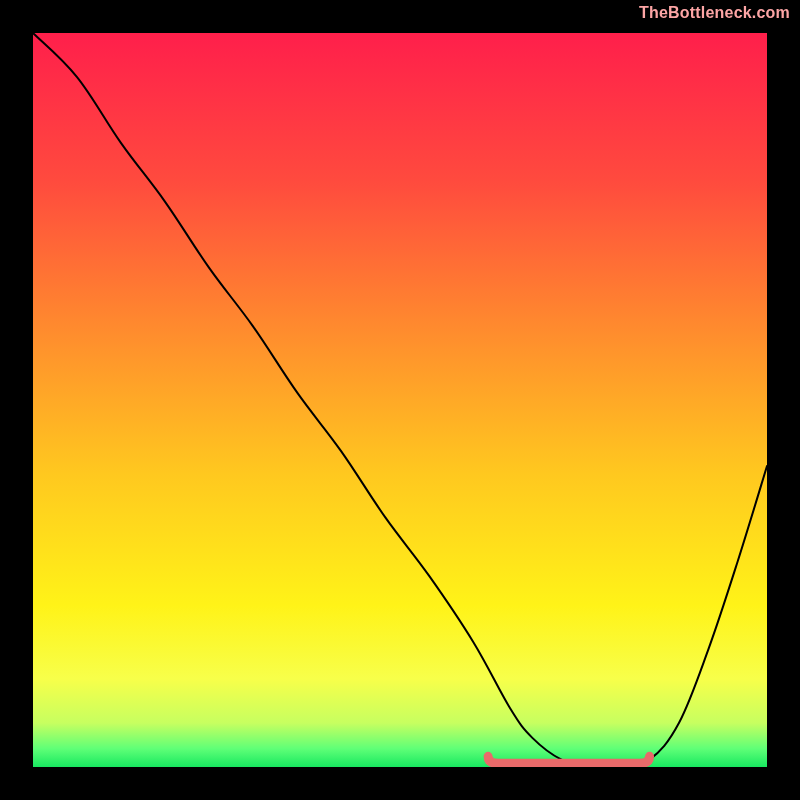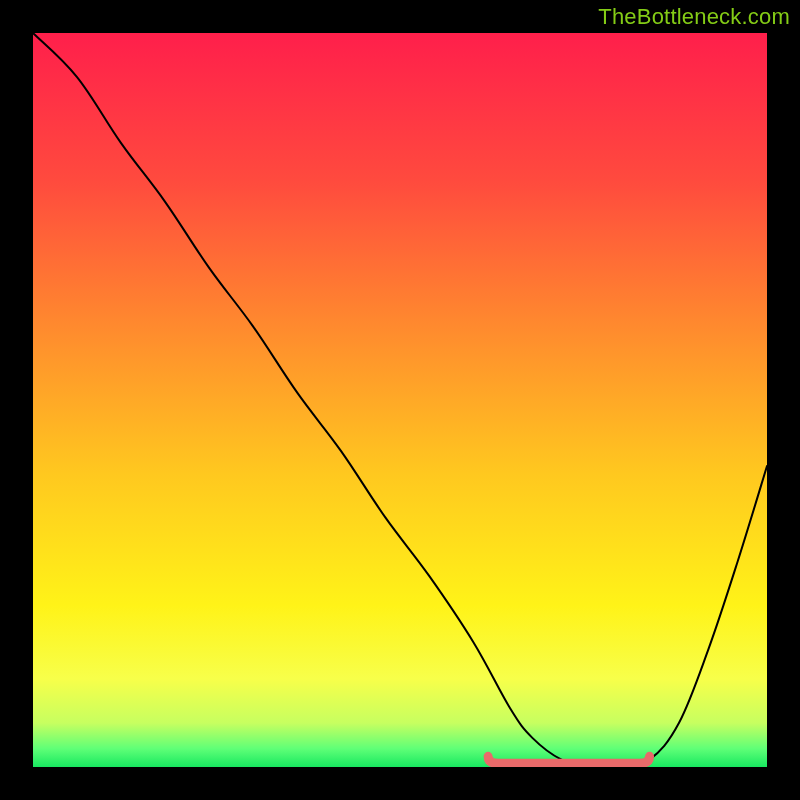--- a/index.html
+++ b/index.html
@@ -8,23 +8,23 @@
     position: absolute;
     left: 0; top: 0;
     width: 800px; height: 800px;
     background: #000;
   }
   .watermark {
     position: absolute;
     top: 4px;
     right: 10px;
     font-family: Arial, Helvetica, sans-serif;
-    font-size: 22px;
-    font-weight: normal;
-    color: #84cc16;
+    font-size: 16px;
+    font-weight: bold;
+    color: #fca5a5;
     letter-spacing: 0.2px;
   }
   .plot-area {
     position: absolute;
     left: 33px;
     top: 33px;
     width: 734px;
     height: 734px;
   }
   .plot-area svg { width: 100%; height: 100%; display: block; }

